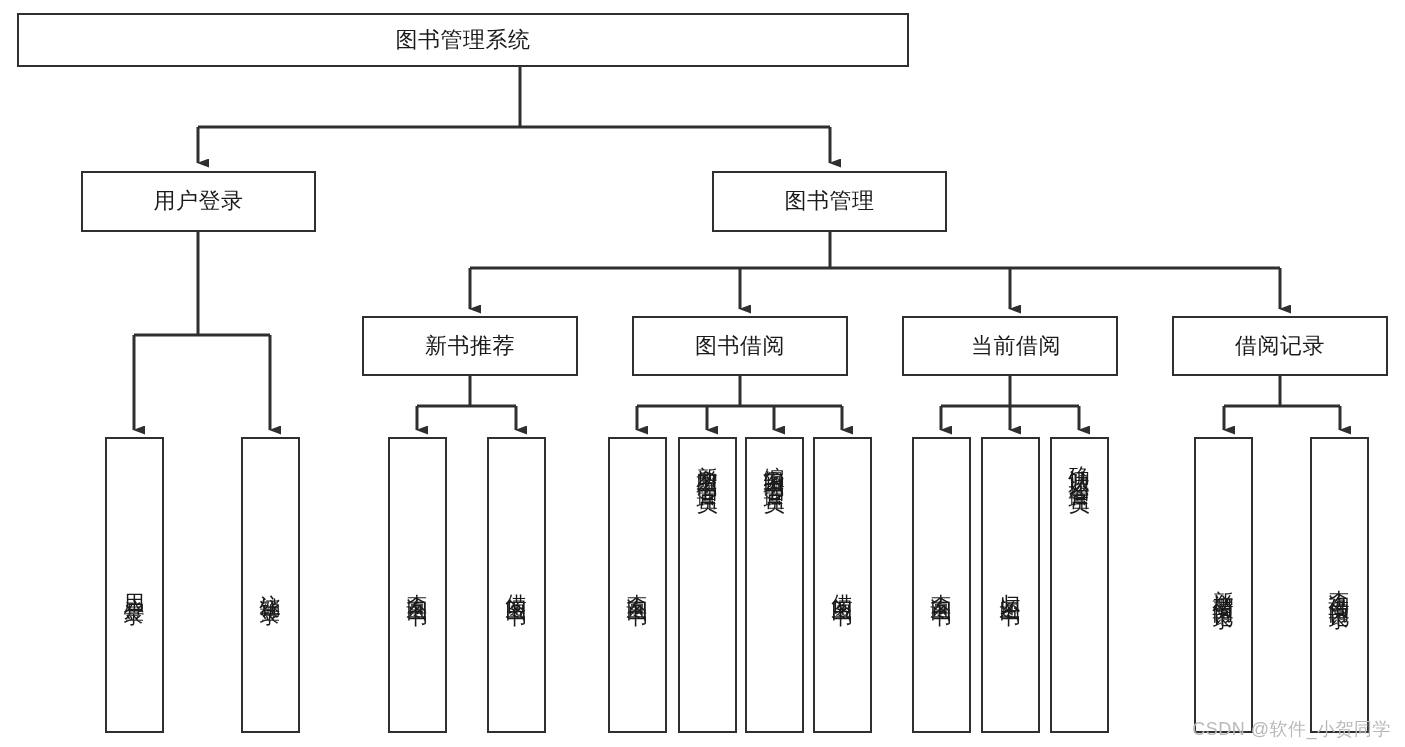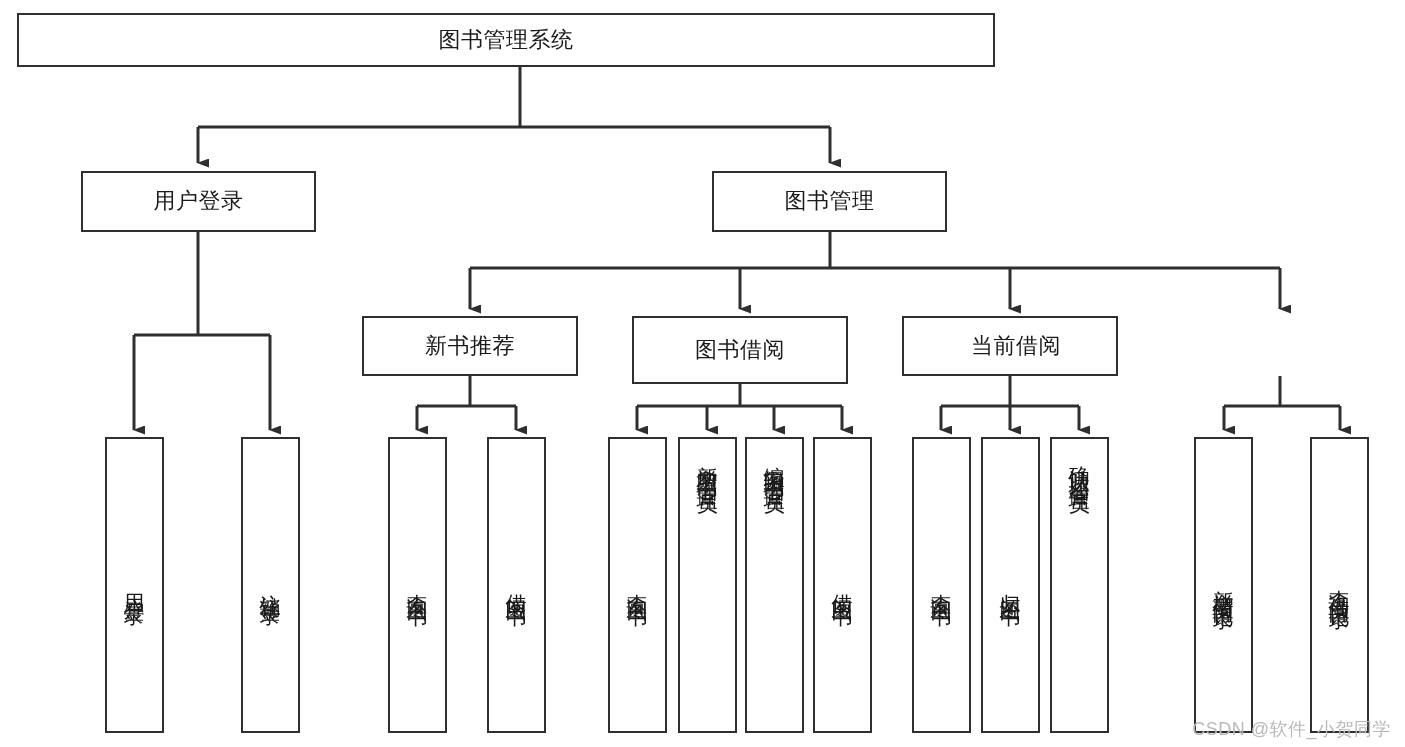--- a/index.html
+++ b/index.html
@@ -117,39 +117,42 @@
       <path d="M1010,406 L1010,430" marker-end="url(#arrowhead)"></path>
       <path d="M1079,406 L1079,430" marker-end="url(#arrowhead)"></path>
 
       <path d="M1280,376 L1280,406"></path>
       <path d="M1224,406 L1340,406"></path>
       <path d="M1224,406 L1224,430" marker-end="url(#arrowhead)"></path>
       <path d="M1340,406 L1340,430" marker-end="url(#arrowhead)"></path>
     </g>
   </svg>
 
-  <div class="node-box" style="left:17px; top:13px; width:978px; height:54px;align-items:center;">
+  <div class="node-box" style="left:17px; top:13px; width:892px; height:54px;align-items:center;">
     <span class="node-label-h">图书管理系统</span>
   </div>
 
   <div class="node-box" style="left:81px; top:171px; width:235px; height:61px;">
     <span class="node-label-h">用户登录</span>
   </div>
   <div class="node-box" style="left:362px; top:316px; width:216px; height:60px;">
     <span class="node-label-h">新书推荐</span>
   </div>
 
   <div class="node-box" style="left:712px; top:171px; width:235px; height:61px;">
     <span class="node-label-h">图书管理</span>
   </div>
-  <div class="node-box" style="left:632px; top:316px; width:216px; height:68px;">
+  <div class="node-box" style="left:632px; top:316px; width:216px; height:60px;">
     <span class="node-label-h">图书借阅</span>
   </div>
   <div class="node-box" style="left:902px; top:316px; width:216px; height:60px;padding-left:12px;">
     <span class="node-label-h">当前借阅</span>
+  </div>
+  <div class="node-box" style="left:1172px; top:316px; width:216px; height:60px;">
+    <span class="node-label-h">借阅记录</span>
   </div>
 
   <div class="node-box leaf center-v" style="left:105px; top:437px; width:59px; height:296px;">
     <span class="node-label-v">用户登录</span>
   </div>
   <div class="node-box leaf center-v" style="left:241px; top:437px; width:59px; height:296px;">
     <span class="node-label-v">注销登录</span>
   </div>
 
   <div class="node-box leaf center-v" style="left:388px; top:437px; width:59px; height:296px;">

